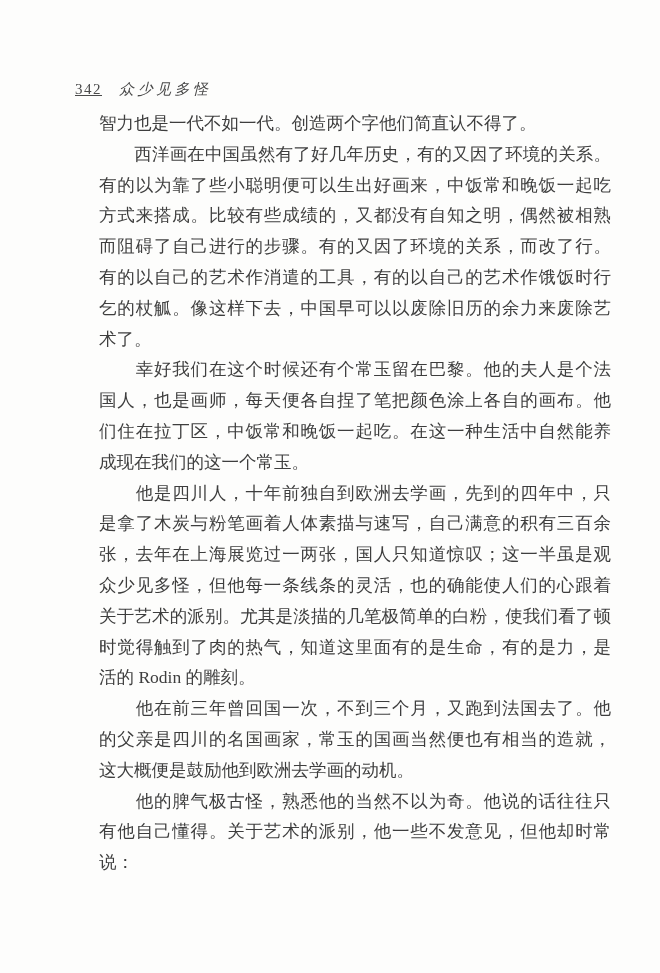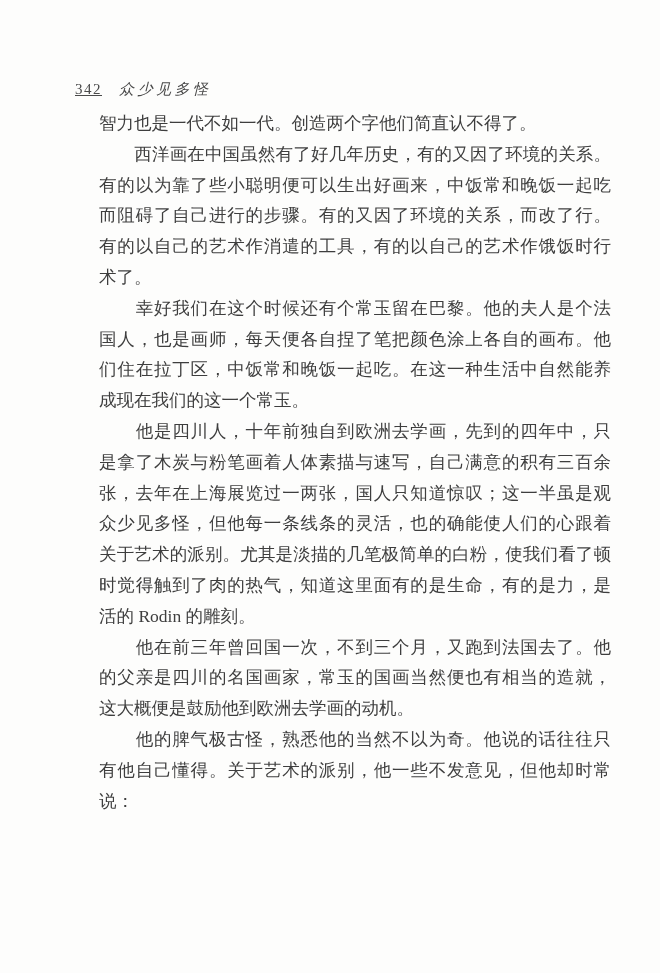--- a/index.html
+++ b/index.html
@@ -63,22 +63,24 @@
   <div class="running-header">
     <span class="pgnum">342</span><span class="booktitle">众少见多怪</span>
   </div>
   <div class="text-block">
       <div class="para">
         <div class="line">智力也是一代不如一代。创造两个字他们简直认不得了。</div>
       </div>
       <div class="para">
         <div class="line just">　　西洋画在中国虽然有了好几年历史，有的又因了环境的关系。</div>
         <div class="line just">有的以为靠了些小聪明便可以生出好画来，中饭常和晚饭一起吃</div>
+        <div class="line just">方式来搭成。比较有些成绩的，又都没有自知之明，偶然被相熟</div>
         <div class="line just">而阻碍了自己进行的步骤。有的又因了环境的关系，而改了行。</div>
         <div class="line just">有的以自己的艺术作消遣的工具，有的以自己的艺术作饿饭时行</div>
+        <div class="line just">乞的杖觚。像这样下去，中国早可以以废除旧历的余力来废除艺</div>
         <div class="line">术了。</div>
       </div>
       <div class="para">
         <div class="line just">　　幸好我们在这个时候还有个常玉留在巴黎。他的夫人是个法</div>
         <div class="line just">国人，也是画师，每天便各自捏了笔把颜色涂上各自的画布。他</div>
         <div class="line just">们住在拉丁区，中饭常和晚饭一起吃。在这一种生活中自然能养</div>
         <div class="line">成现在我们的这一个常玉。</div>
       </div>
       <div class="para">
         <div class="line just">　　他是四川人，十年前独自到欧洲去学画，先到的四年中，只</div>

